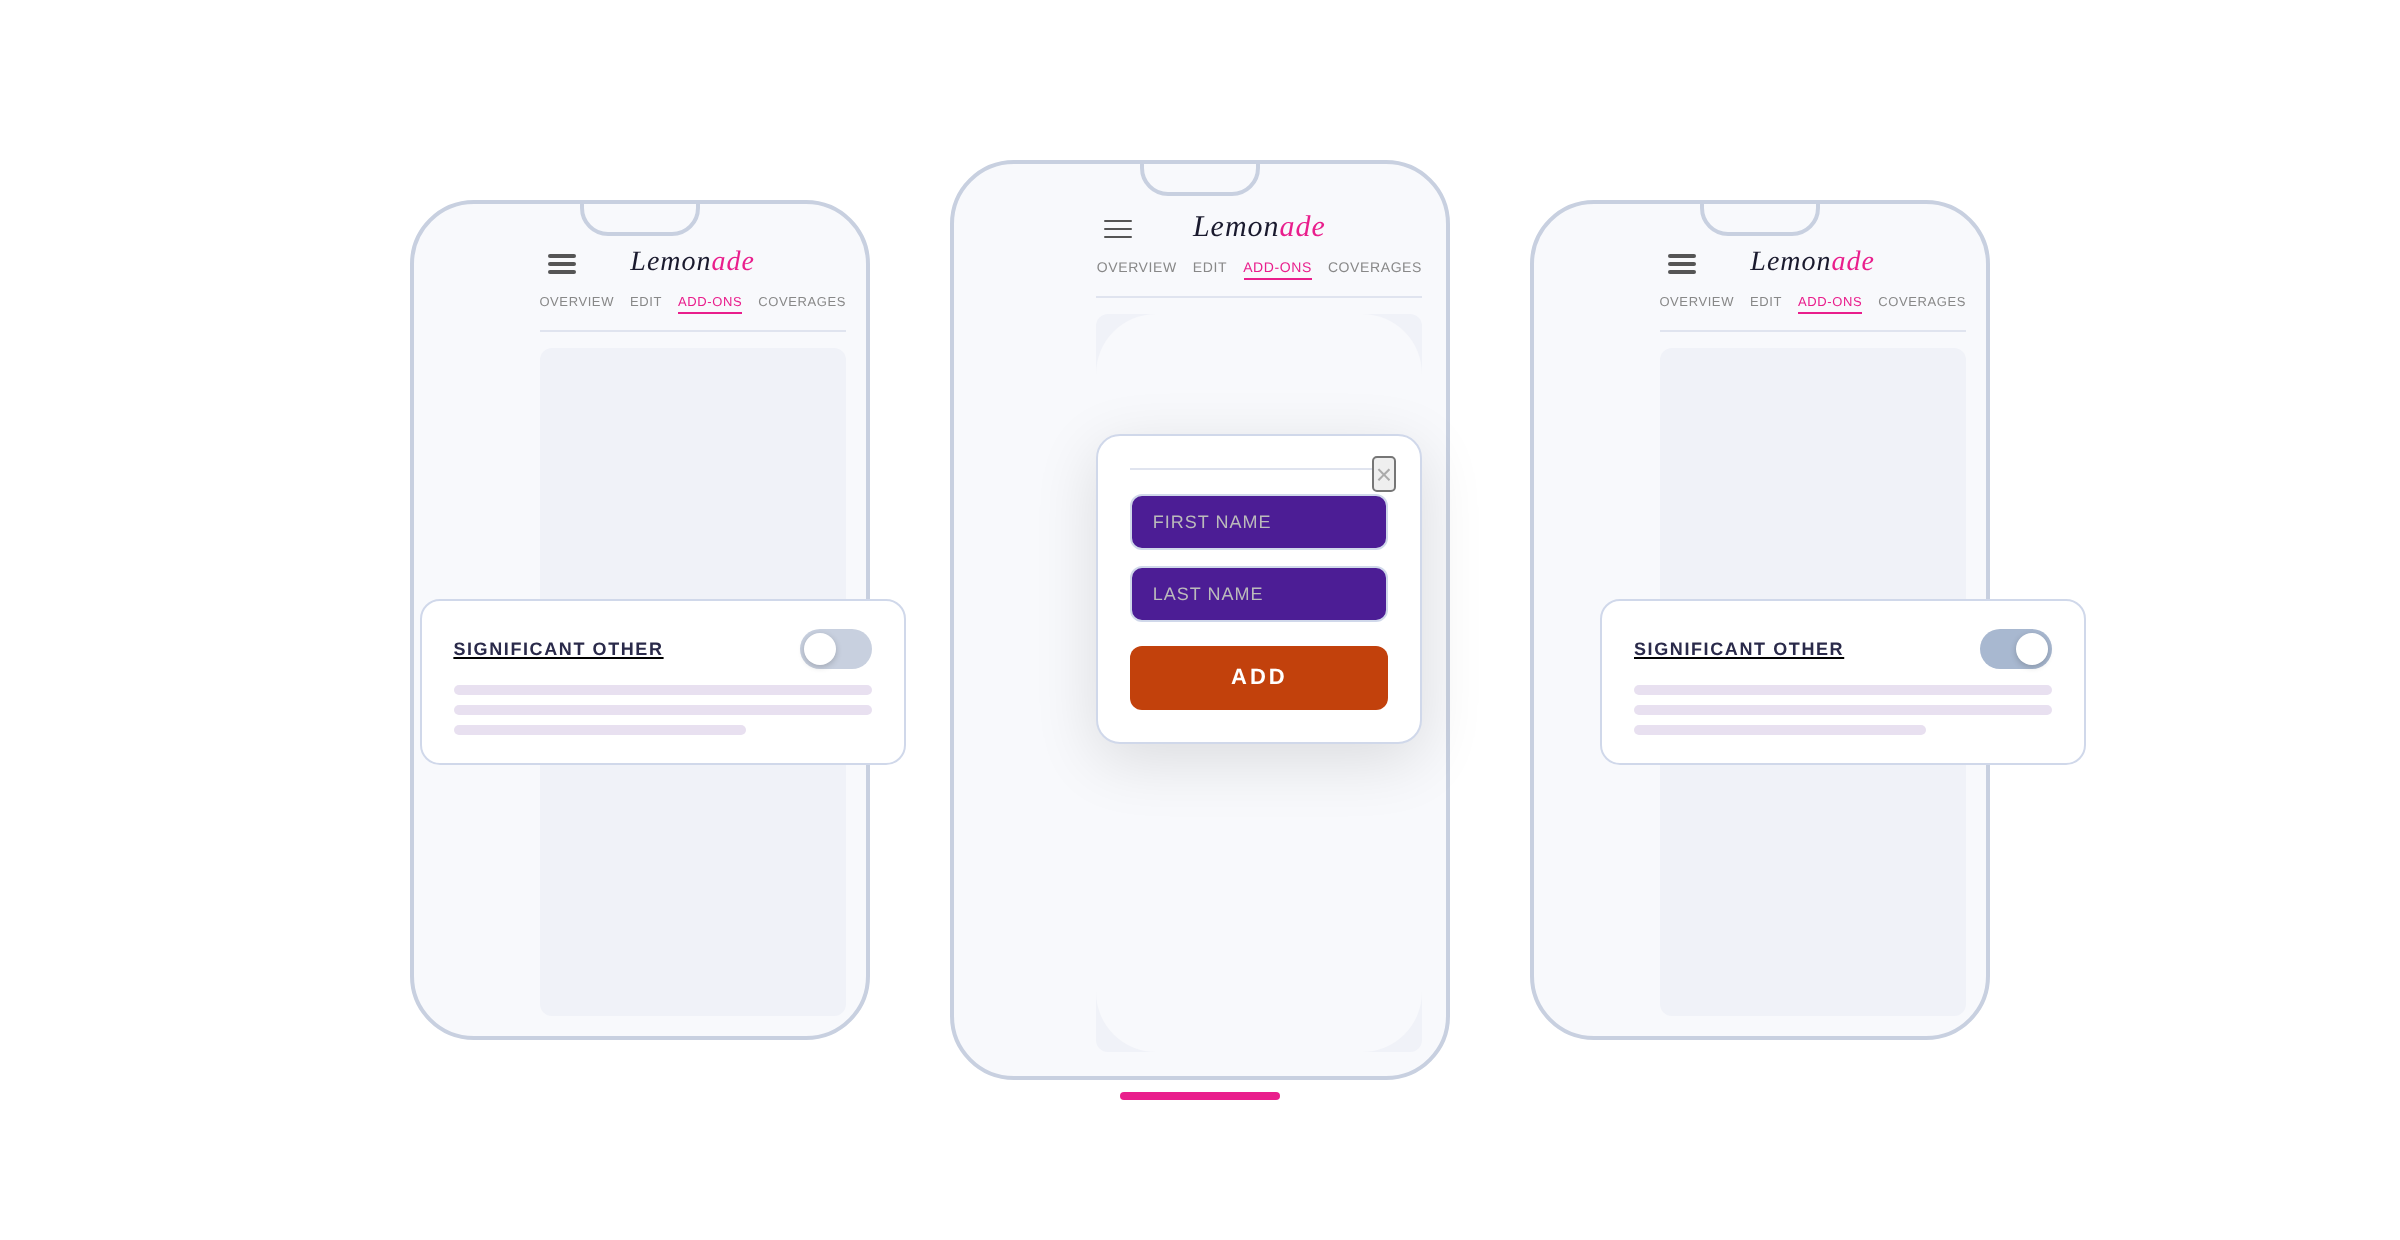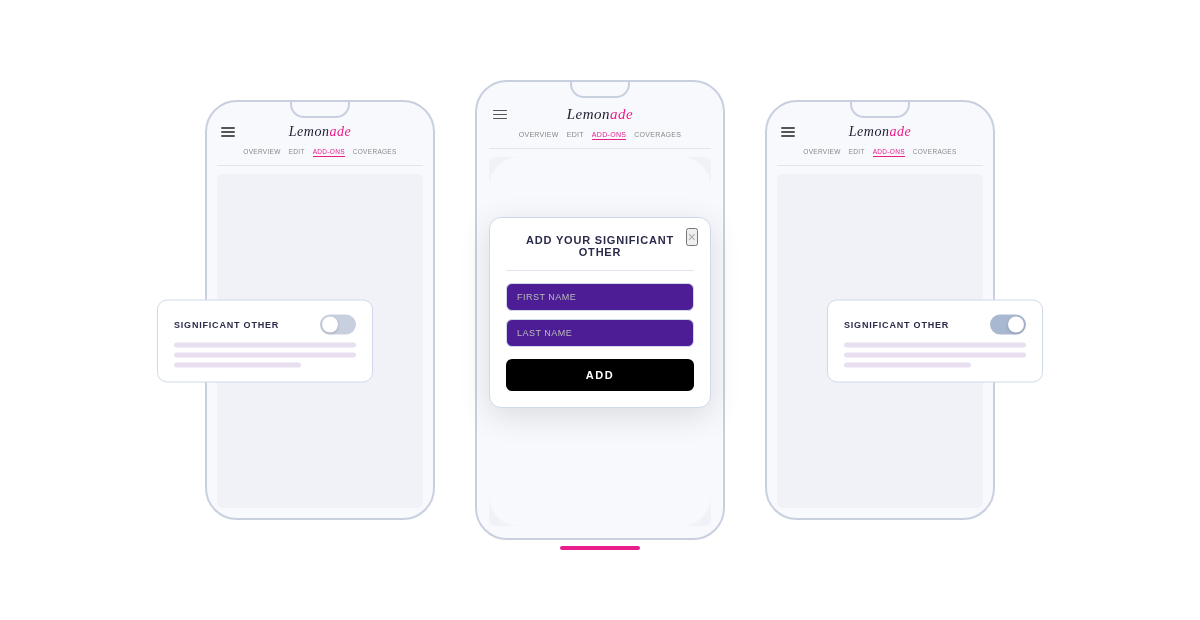--- a/index.html
+++ b/index.html
@@ -28,20 +28,21 @@
     .phone {
       width: 230px;
       height: 420px;
       border: 2px solid #c8d0e0;
       border-radius: 32px;
       background: #f8f9fc;
       position: relative;
       display: flex;
       flex-direction: column;
       flex-shrink: 0;
+      align-items: flex-end;
     }
 
     .phone-notch {
       width: 60px;
       height: 18px;
       background: #f8f9fc;
       border: 2px solid #c8d0e0;
       border-radius: 0 0 14px 14px;
       position: absolute;
       top: -2px;
@@ -127,26 +128,27 @@
       border-radius: 6px;
       position: relative;
     }
 
     
     .so-card {
       position: absolute;
       left: -60px;
       top: 50%;
       transform: translateY(-50%);
-      width: 216px;
+      width: 243px;
       background: white;
       border: 1.5px solid #d0d8ea;
       border-radius: 10px;
       padding: 14px 16px;
       z-index: 10;
+      text-decoration: underline;
     }
 
     .so-card-right {
       left: auto;
       right: -60px;
     }
 
     .so-card-header {
       display: flex;
       align-items: center;
@@ -273,21 +275,21 @@
     }
 
     .modal-input::placeholder {
       color: #bbb;
       font-size: 9px;
       letter-spacing: 0.5px;
     }
 
     .modal-add-btn {
       width: 100%;
-      background: #000000;
+      background: #c2410c;
       color: white;
       border: none;
       border-radius: 6px;
       padding: 10px;
       font-size: 11px;
       font-weight: 600;
       letter-spacing: 1.5px;
       cursor: pointer;
       margin-top: 4px;
     }
@@ -377,21 +379,20 @@
         <span class="phone-nav-item">OVERVIEW</span>
         <span class="phone-nav-item">EDIT</span>
         <span class="phone-nav-item active">ADD-ONS</span>
         <span class="phone-nav-item">COVERAGES</span>
       </div>
       <div class="phone-content">
 
         <div class="modal-overlay">
           <div class="modal">
             <button class="modal-close">×</button>
-            <div class="modal-title">ADD YOUR SIGNIFICANT OTHER</div>
             <div class="modal-date-line"></div>
             <input class="modal-input" type="text" placeholder="FIRST NAME" style="">
             <input class="modal-input" type="text" placeholder="LAST NAME" style="">
             <button class="modal-add-btn">ADD</button>
           </div>
         </div>
       </div>
     </div>
   </div>
 

